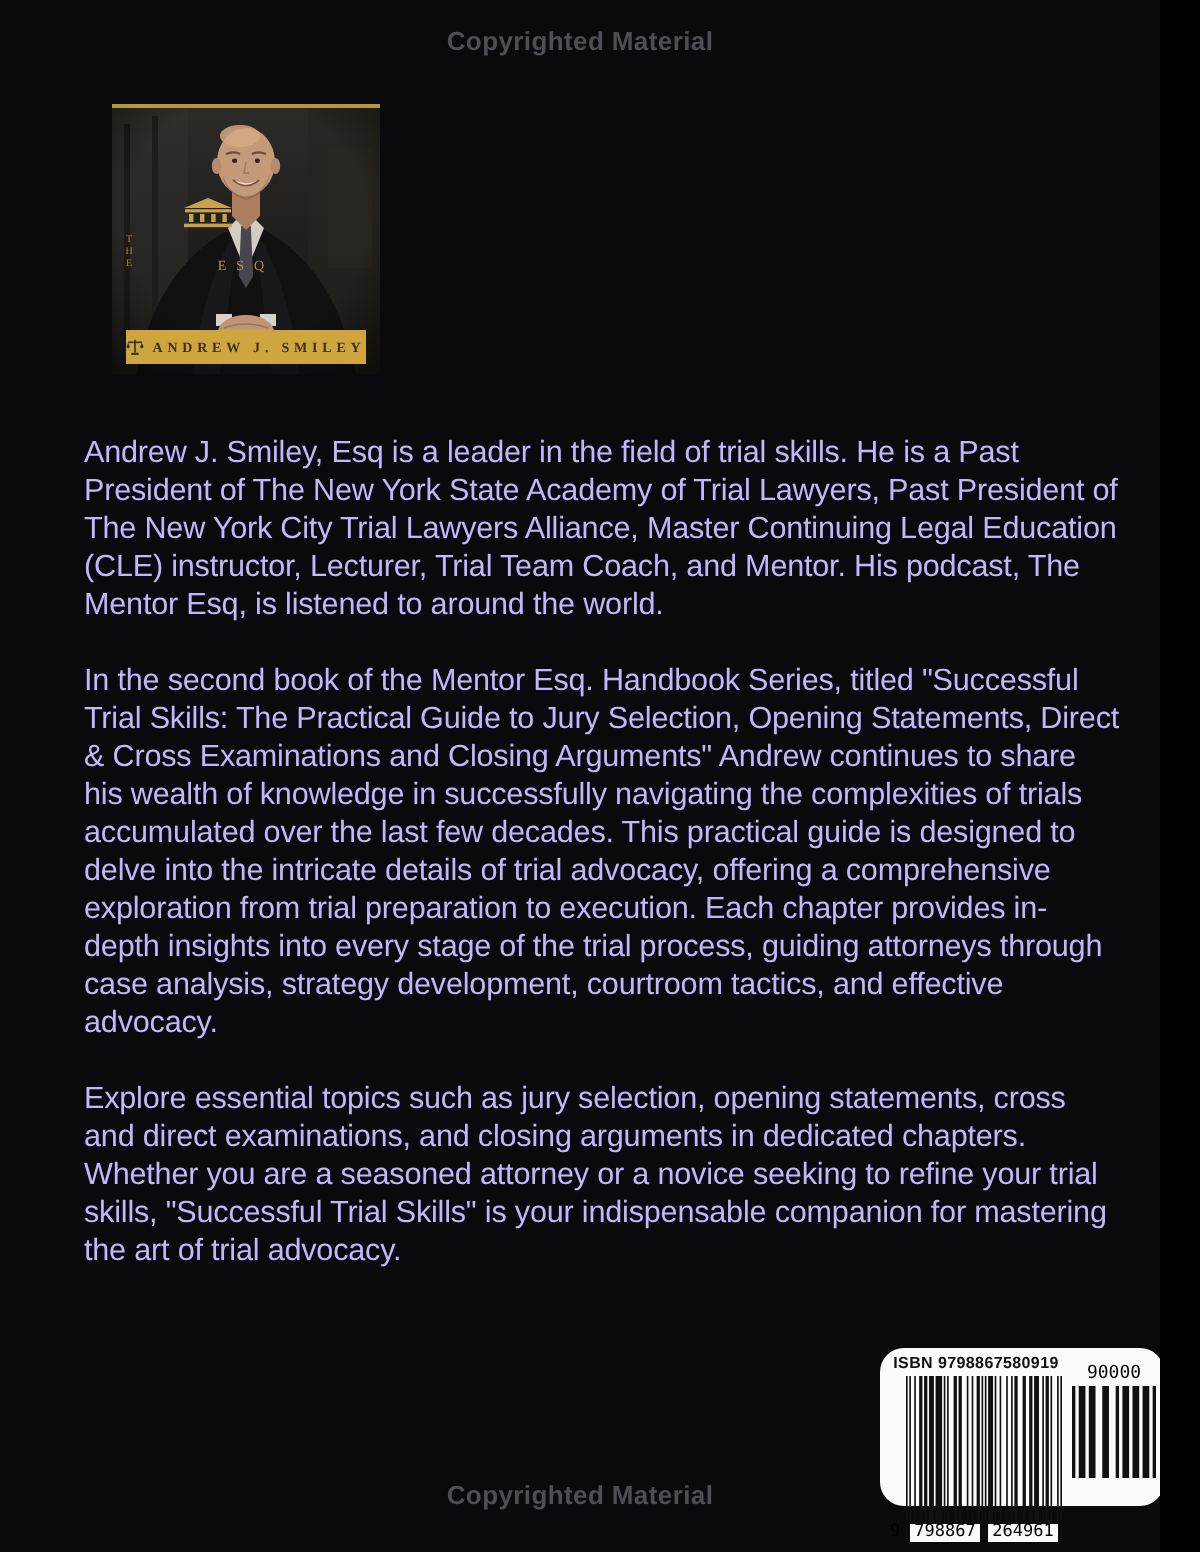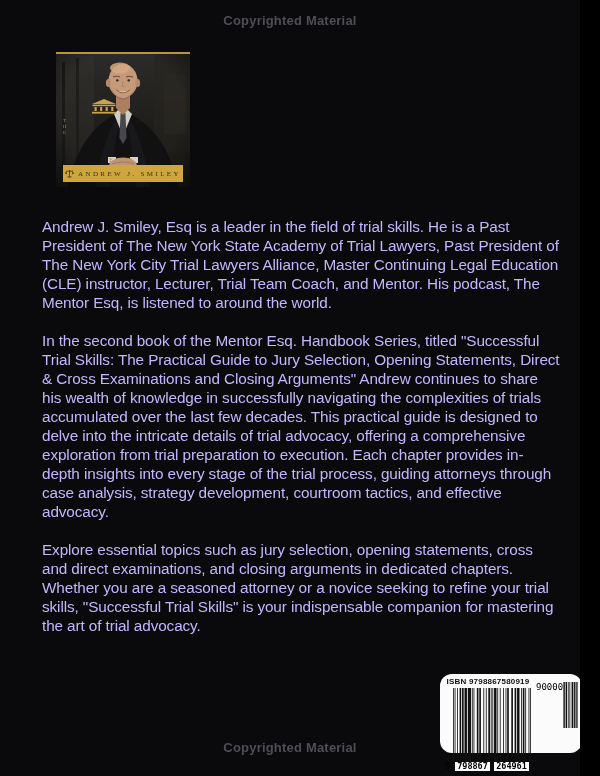--- a/index.html
+++ b/index.html
@@ -32,31 +32,31 @@
     color:#c9a24d;opacity:.75;
   }
   .cover-title{
     position:absolute;left:0;top:62px;width:100%;text-align:center;
     font-family:"Liberation Serif",serif;color:#cca74e;
     font-size:20px;line-height:24px;letter-spacing:3px;font-weight:600;
     text-shadow:0 1px 2px rgba(0,0,0,.7);
   }
   .cover-title::first-letter{font-size:26px;}
   .cover-esq{
-    position:absolute;left:0;top:104px;width:100%;text-align:center;
+    position:absolute;left:0;top:77px;width:100%;text-align:center;
     font-family:"Liberation Serif",serif;color:#b5913f;
     font-size:7px;letter-spacing:5px;
   }
   .banner{
     position:absolute;left:7px;right:7px;bottom:5px;height:17px;
     background:#cfa63e;display:flex;align-items:center;justify-content:center;
     gap:4px;
   }
   .banner span{
-    color:#3a301b;font-size:7px;font-weight:400;letter-spacing:2.4px;
+    color:#3a301b;font-size:7px;font-weight:700;letter-spacing:2.4px;
     font-family:"Liberation Serif",serif;
   }
   .scales{width:9px;height:9px;flex:none;}
 
   
   .body-text{
     position:absolute;left:42px;top:217px;width:518px;
     color:#c4b5fd;font-size:15.3px;line-height:19px;letter-spacing:-.1px;
   }
   .body-text p{margin:0 0 19px 0;}
@@ -73,22 +73,22 @@
     letter-spacing:.2px;height:10px;line-height:10px;white-space:nowrap;
   }
   .ean{position:relative;flex:1;margin-left:8px;margin-top:1px;}
   .ean svg{width:100%;height:100%;display:block;}
   .ean-digits{
     position:absolute;left:-8px;right:0;bottom:-1px;display:flex;
     align-items:flex-end;font-family:"DejaVu Sans Mono",monospace;
     font-size:8.5px;line-height:9px;color:#000;
   }
   .d9{width:8px;text-align:left;}
-  .grp{flex:1;text-align:center;background:#fbfbfb;margin:0 2px;font-weight:bold;}
-  .bc-right{width:42px;margin-left:5px;display:flex;flex-direction:row;padding-top:5px;}
+  .grp{flex:1;text-align:center;background:#fbfbfb;margin:0 2px;}
+  .bc-right{width:42px;margin-left:5px;display:flex;flex-direction:column;padding-top:5px;}
   .addon-text{
     text-align:center;font-family:"DejaVu Sans Mono",monospace;
     font-size:9px;line-height:11px;color:#000;height:11px;
   }
   .addon-svg{width:100%;height:46px;display:block;}
   .bars rect{fill:#111;}
 </style>
 </head>
 <body>
 

